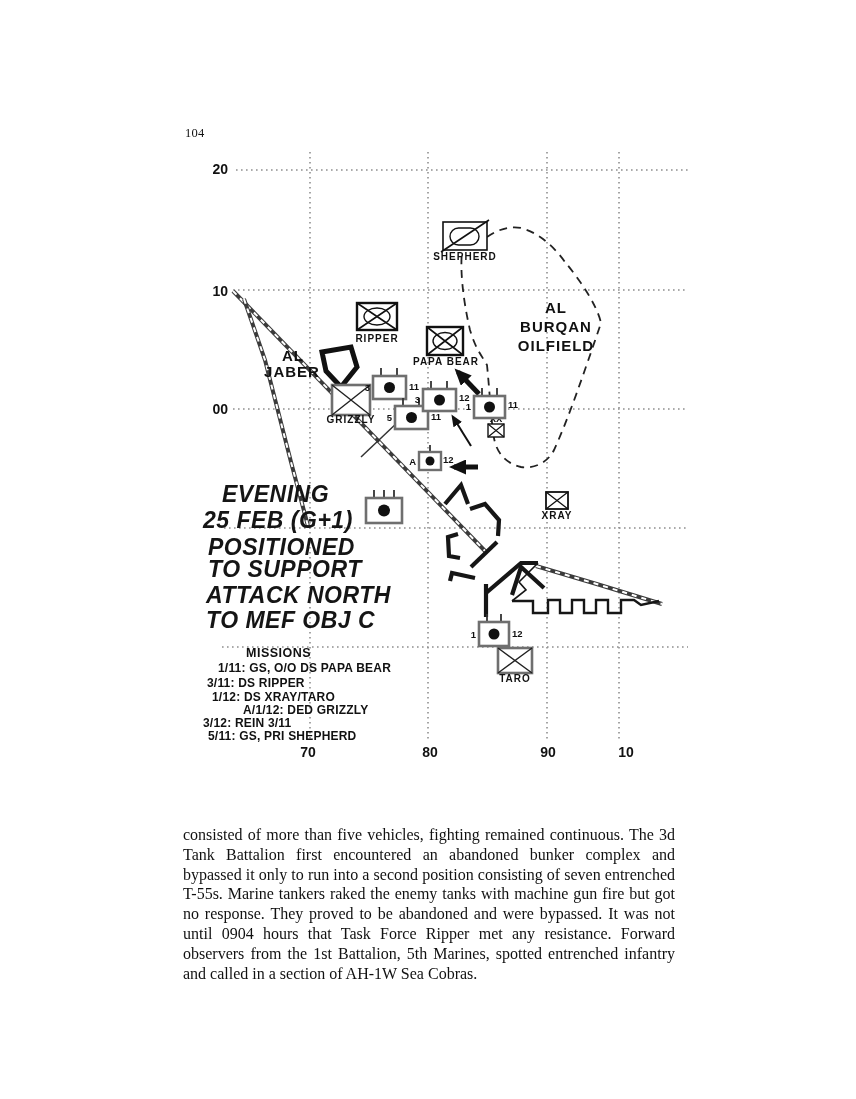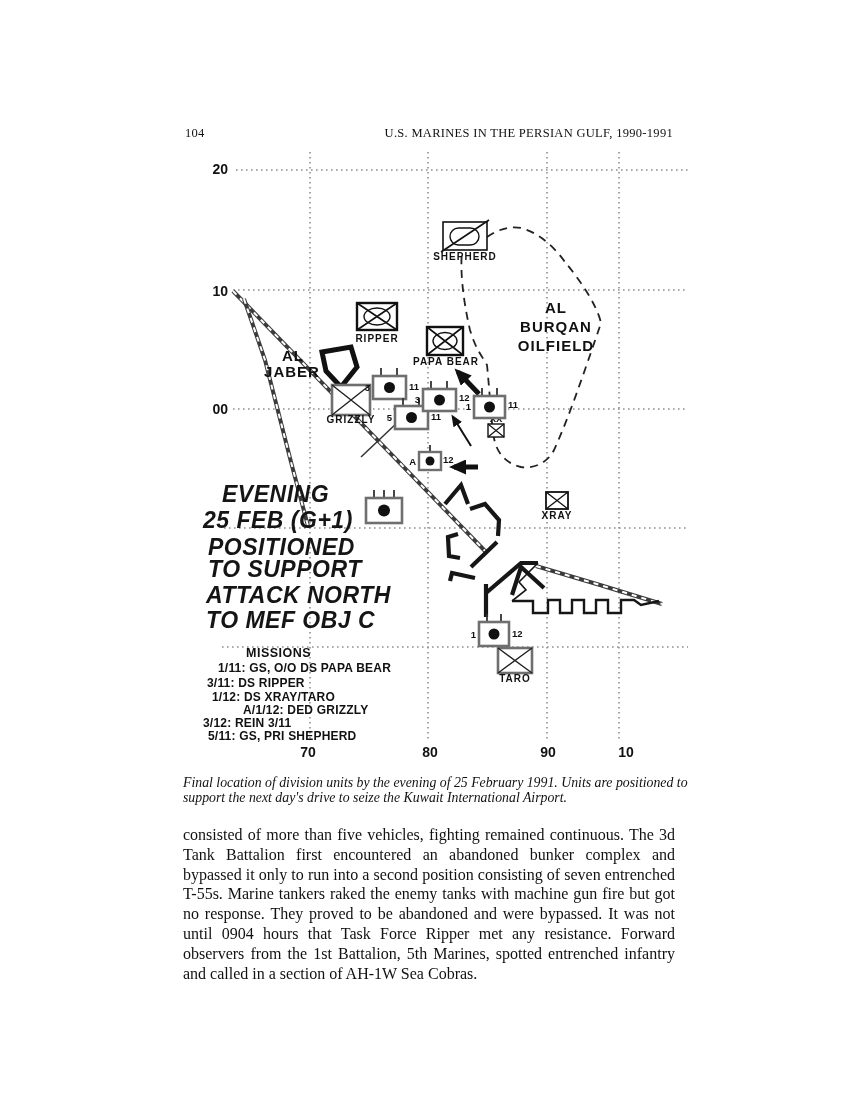--- a/index.html
+++ b/index.html
@@ -20,21 +20,20 @@
   .mis-title{font-size:12.5px;font-weight:700;letter-spacing:.5px;}
   .mis-item{font-size:12px;font-weight:700;letter-spacing:.2px;}
 </style>
 </head>
 <body>
 
 <div class="page">
 
   <div class="header">
     <span>104</span>
-    <span>U.S. MARINES IN THE PERSIAN GULF, 1990-1991</span>
   </div>
 
   <svg style="position:absolute;left:180px;top:140px;" width="520" height="630" viewBox="180 140 520 630">
     <defs>
       <marker id="ah-big" markerUnits="userSpaceOnUse" markerWidth="17" markerHeight="15" refX="12" refY="7.5" orient="auto">
           <path d="M0,0 L17,7.5 L0,15 Z" fill="#111"></path>
         </marker>
       <marker id="ah-sm" markerUnits="userSpaceOnUse" markerWidth="12" markerHeight="10" refX="9" refY="5" orient="auto">
           <path d="M0,0 L12,5 L0,10 Z" fill="#111"></path>
         </marker>
@@ -219,17 +218,16 @@
       <text class="mis-title" x="246" y="657">MISSIONS</text>
       <text class="mis-item" x="218" y="672">1/11: GS, O/O DS PAPA BEAR</text>
       <text class="mis-item" x="207" y="687">3/11: DS RIPPER</text>
       <text class="mis-item" x="212" y="701">1/12: DS XRAY/TARO</text>
       <text class="mis-item" x="243" y="714">A/1/12: DED GRIZZLY</text>
       <text class="mis-item" x="203" y="727">3/12: REIN 3/11</text>
       <text class="mis-item" x="208" y="740">5/11: GS, PRI SHEPHERD</text>
     </g>
   </svg>
 
-  <div class="caption">Final location of division units by the evening of 25 February 1991. Units are positioned to support the next day's drive to seize the Kuwait International Airport.</div>
 
   <div class="bodytext">consisted of more than five vehicles, fighting remained continuous. The 3d Tank Battalion first encountered an abandoned bunker complex and bypassed it only to run into a second position consisting of seven entrenched T-55s.  Marine tankers raked the enemy tanks with machine gun fire but got no response. They proved to be abandoned and were bypassed. It was not until 0904 hours that Task Force Ripper met any resistance. Forward observers from the 1st Battalion, 5th Marines, spotted entrenched infantry and called in a section of AH-1W Sea Cobras.</div>
 
 </div>
 
 </body></html>

